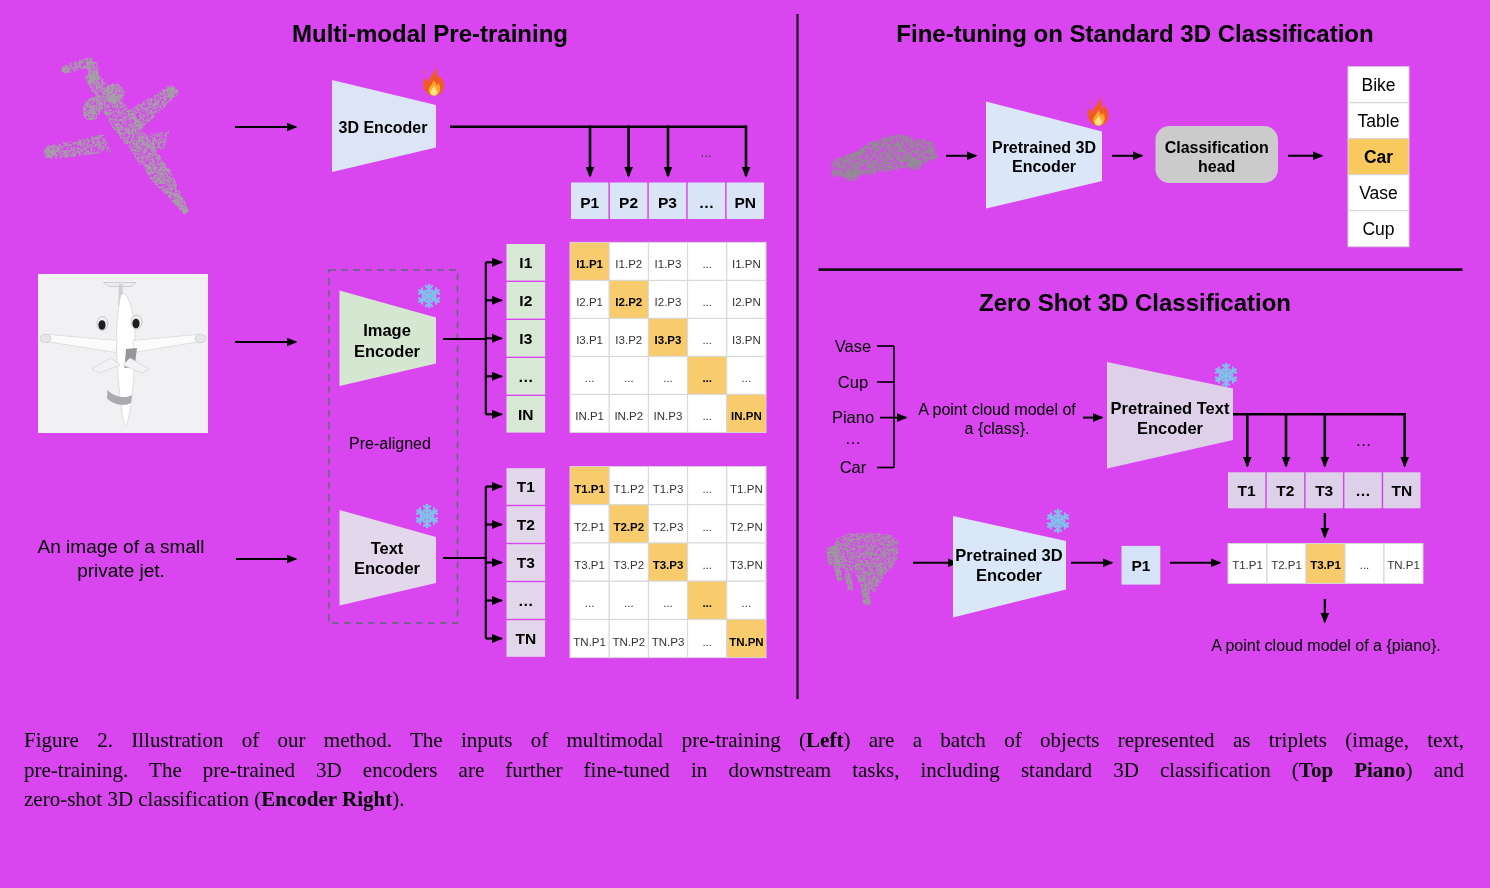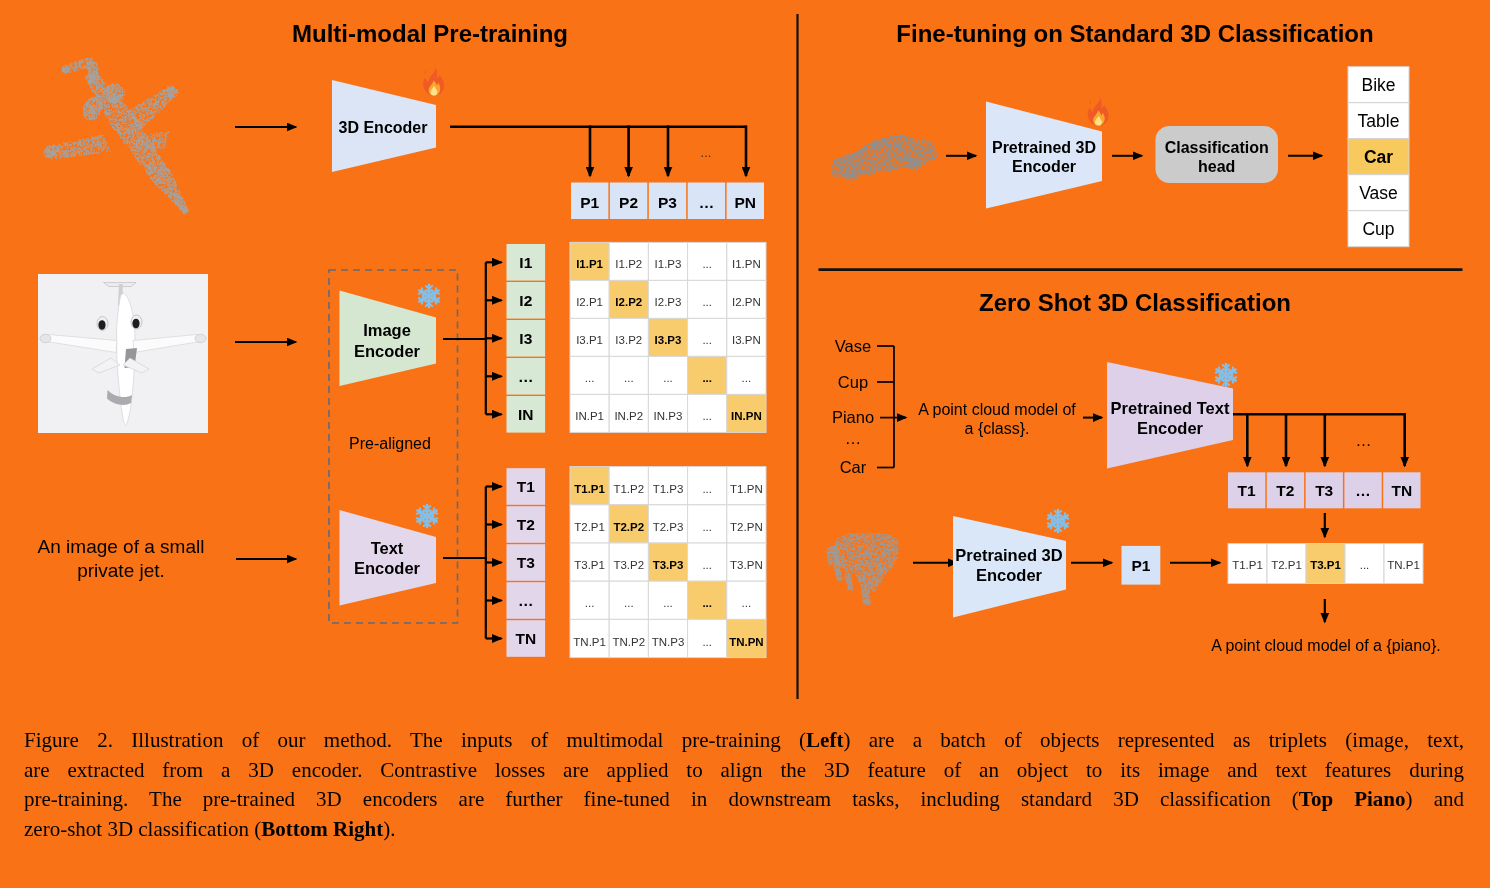--- a/index.html
+++ b/index.html
@@ -1,15 +1,15 @@
 <!DOCTYPE html>
 <html><head><meta charset="utf-8">
 <style>
 html,body { margin:0; padding:0; background:#fff; }
-#fig { position:relative; width:1490px; height:888px; background:#f97316; overflow:hidden; }
+#fig { position:relative; width:1490px; height:888px; background:#d946ef; overflow:hidden; }
 #fig svg { position:absolute; left:0; top:0; }
 .cap { position:absolute; left:24px; top:726px; width:1440px;
   font-family:"Liberation Serif", serif; font-size:21px; line-height:29.6px; color:#000; }
 .j { text-align:justify; text-align-last:justify; }
 </style></head>
 <body>
 <div id="fig">
     <svg width="1490" height="700" viewBox="0 0 1490 700">
       <defs>
         <marker id="ah" markerWidth="11" markerHeight="9" refX="9.5" refY="4.5" orient="auto" markerUnits="userSpaceOnUse">
@@ -464,16 +464,15 @@
           <line x1="0" y1="-3.6" x2="2.6" y2="-5.9" stroke-width="2.0"></line>
         </g>
       </g>
       <line x1="1071" y1="562.8" x2="1112" y2="562.8" stroke="#000" stroke-width="2" marker-end="url(#ah)"></line>
       <rect x="1121.5" y="545.9" width="38.8" height="38.7" fill="#d4e3f7"></rect>
       <text x="1140.9" y="570.5" font-size="15.5" font-weight="bold" fill="#000" text-anchor="middle" font-family="Liberation Sans, sans-serif">P1</text>
       <line x1="1170" y1="562.8" x2="1220" y2="562.8" stroke="#000" stroke-width="2" marker-end="url(#ah)"></line>
     </svg>
     <div class="cap">
 <div class="j">Figure 2. Illustration of our method. The inputs of multimodal pre-training (<b>Left</b>) are a batch of objects represented as triplets (image, text,</div>
-<div class="j">are extracted from a 3D encoder. Contrastive losses are applied to align the 3D feature of an object to its image and text features during</div>
 <div class="j">pre-training. The pre-trained 3D encoders are further fine-tuned in downstream tasks, including standard 3D classification (<b>Top Piano</b>) and</div>
-<div>zero-shot 3D classification (<b>Bottom Right</b>).</div>
+<div>zero-shot 3D classification (<b>Encoder Right</b>).</div>
 </div>
   </div>
 </body></html>

